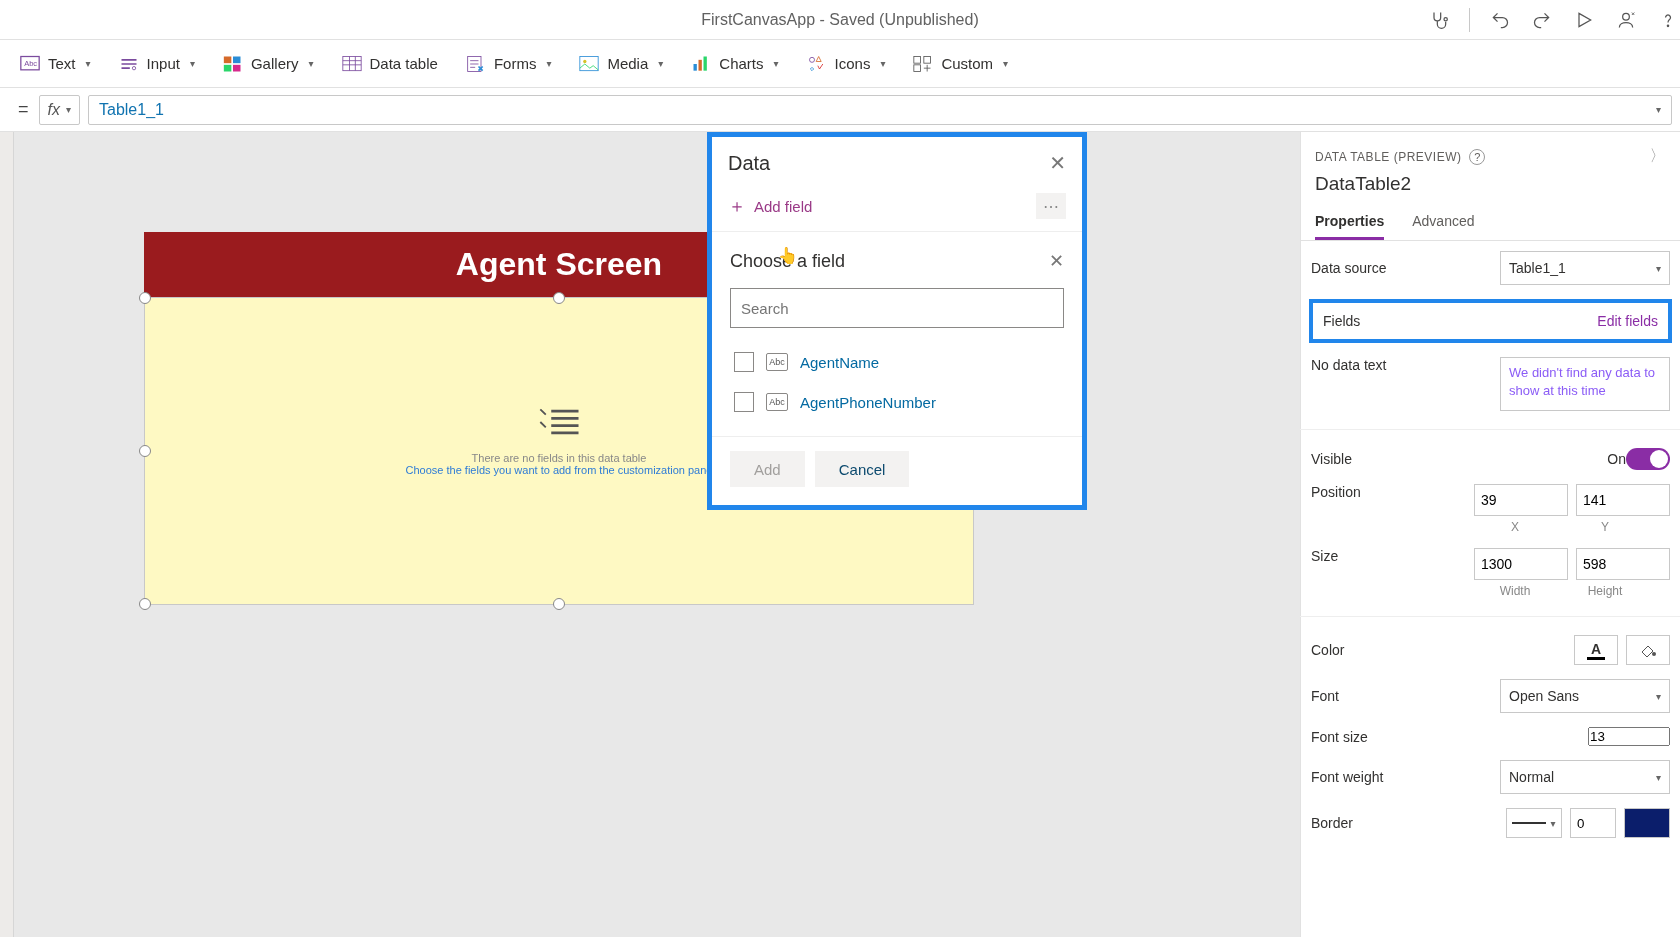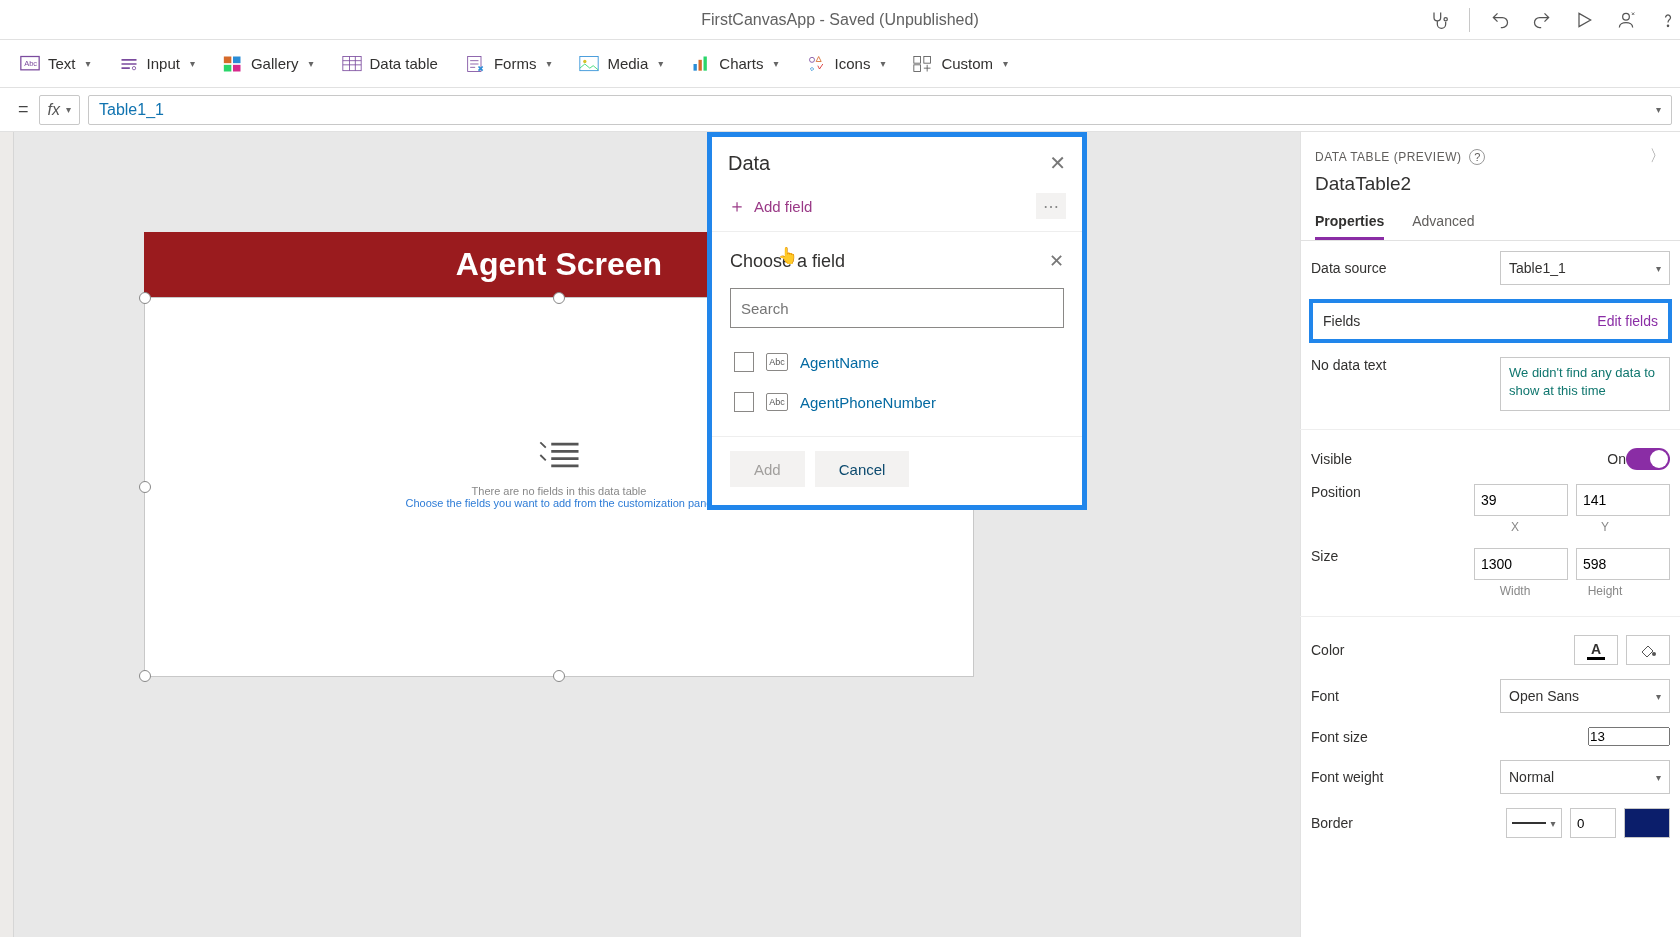--- a/index.html
+++ b/index.html
@@ -29,21 +29,21 @@
 
 
 .main { position:absolute; top:132px; bottom:0; left:0; right:0; display:flex;}
 .left-rail { width:14px; background:#edebe9; border-right:1px solid #d6d6d6;}
 .canvas-area { flex:1; background:#e8e8e8; position:relative; overflow:hidden;}
 .right-panel { width:380px; background:#fff; border-left:1px solid #e1e1e1; display:flex; flex-direction:column;}
 
 
 .app-preview { position:absolute; left:130px; top:100px; width:830px; }
 .agent-header { background:#9a1b1e; color:#fff; font-size:32px; font-weight:600; text-align:center; padding:14px 0;}
-.datatable-box { position:relative; background:#ffffff; border:1px solid #c8c8c8; height:380px;}
+.datatable-box { position:relative; background:#fef9c3; border:1px solid #c8c8c8; height:308px;}
 .sel-handle { width:12px; height:12px; background:#fff; border:1px solid #888; border-radius:50%; position:absolute;}
 .sel-tl{top:-6px;left:-6px;} .sel-tm{top:-6px;left:50%;margin-left:-6px;}
 .sel-ml{top:50%;left:-6px;margin-top:-6px;}
 .sel-bl{bottom:-6px;left:-6px;} .sel-bm{bottom:-6px;left:50%;margin-left:-6px;}
 .dt-empty { position:absolute; top:46%; left:50%; transform:translate(-50%,-50%); text-align:center;}
 .dt-empty svg{width:56px;height:40px;stroke:#555;fill:none;stroke-width:2;}
 .dt-empty .l1{font-size:11px;color:#888;margin-top:6px;}
 .dt-empty .l2{font-size:11px;color:#2e7cd6;}
 
 
@@ -72,21 +72,21 @@
 .rp-head{display:flex;align-items:center;gap:8px;padding:14px 14px 4px;color:#605e5c;font-size:12px;letter-spacing:.5px;}
 .rp-head .expand{margin-left:auto;color:#999;font-size:16px;cursor:pointer;}
 .rp-title{padding:2px 14px 10px;font-size:19px;color:#323130;}
 .rp-tabs{display:flex;gap:28px;padding:0 14px;border-bottom:1px solid #e1e1e1;}
 .rp-tab{padding:8px 0;font-size:14px;color:#605e5c;cursor:pointer;}
 .rp-tab.active{color:#323130;font-weight:600;border-bottom:3px solid #8a2da5;}
 .rp-body{padding:10px 10px 0;display:flex;flex-direction:column;gap:14px;font-size:14px;color:#323130;}
 .prop-row{display:flex;align-items:center;justify-content:space-between;gap:10px;}
 .prop-row.stack{align-items:flex-start;}
 .select-like{flex:0 0 170px;height:34px;border:1px solid #c8c8c8;display:flex;align-items:center;justify-content:space-between;padding:0 8px;background:#fff;cursor:pointer;}
-.text-field{flex:0 0 170px;height:54px;border:1px solid #c8c8c8;padding:6px 8px;font-size:13px;color:#0f766e;line-height:1.35;}
+.text-field{flex:0 0 170px;height:54px;border:1px solid #c8c8c8;padding:6px 8px;font-size:13px;color:#8b5cf6;line-height:1.35;}
 .fields-row{display:flex;align-items:center;justify-content:space-between;padding:10px 10px;border:4px solid #2186eb;margin:0 -2px;}
 .edit-link{color:#8a2da5;cursor:pointer;}
 .toggle-row{display:flex;align-items:center;justify-content:space-between;}
 .toggle-wrap{display:flex;align-items:center;}
 .toggle{width:44px;height:22px;background:#8a2da5;border-radius:11px;position:relative;}
 .toggle .knob{position:absolute;right:2px;top:2px;width:18px;height:18px;background:#fff;border-radius:50%;}
 .pair-inputs{display:flex;gap:8px;}
 .pair-inputs .mini{width:94px;height:32px;border:1px solid #c8c8c8;padding:0 6px;font-size:14px;}
 .pair-labels{display:flex;gap:8px;margin-top:4px;}
 .pair-labels span{width:82px;text-align:center;font-size:12px;color:#888;}

